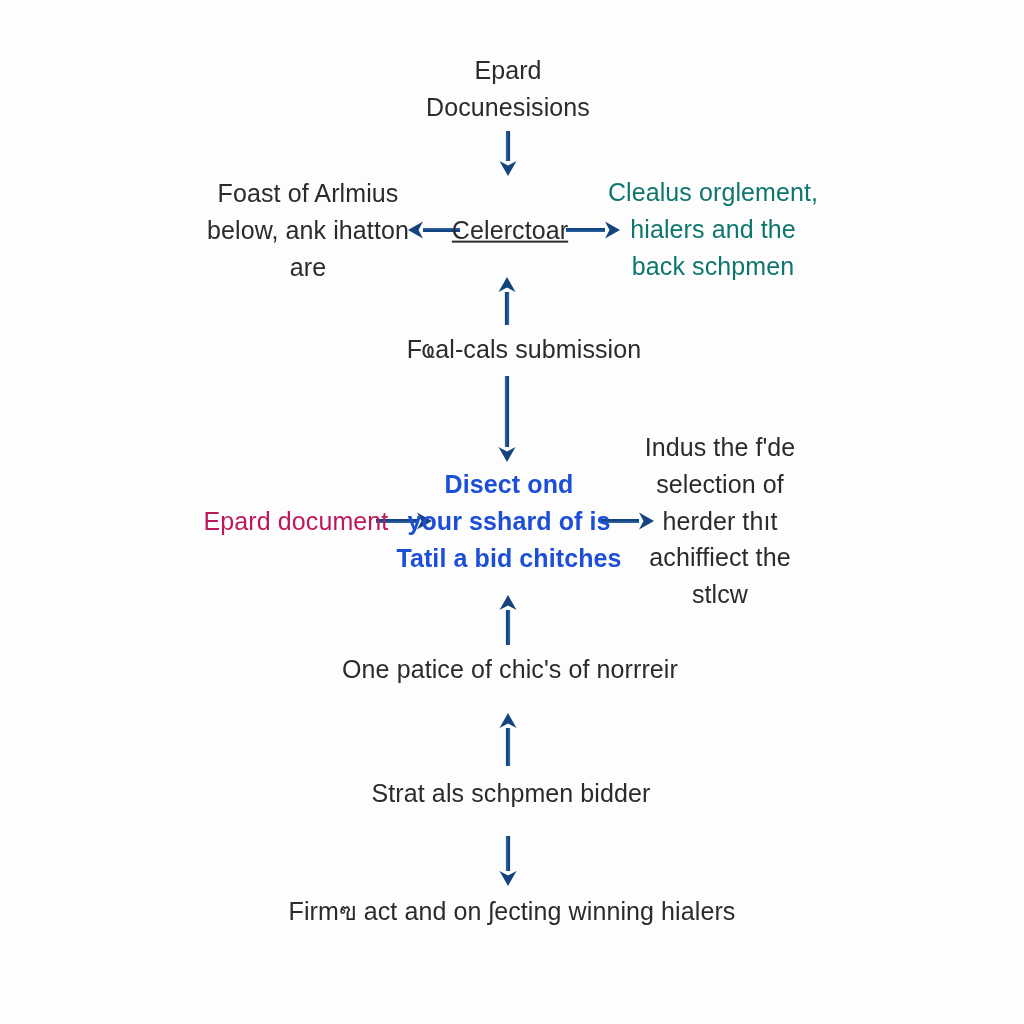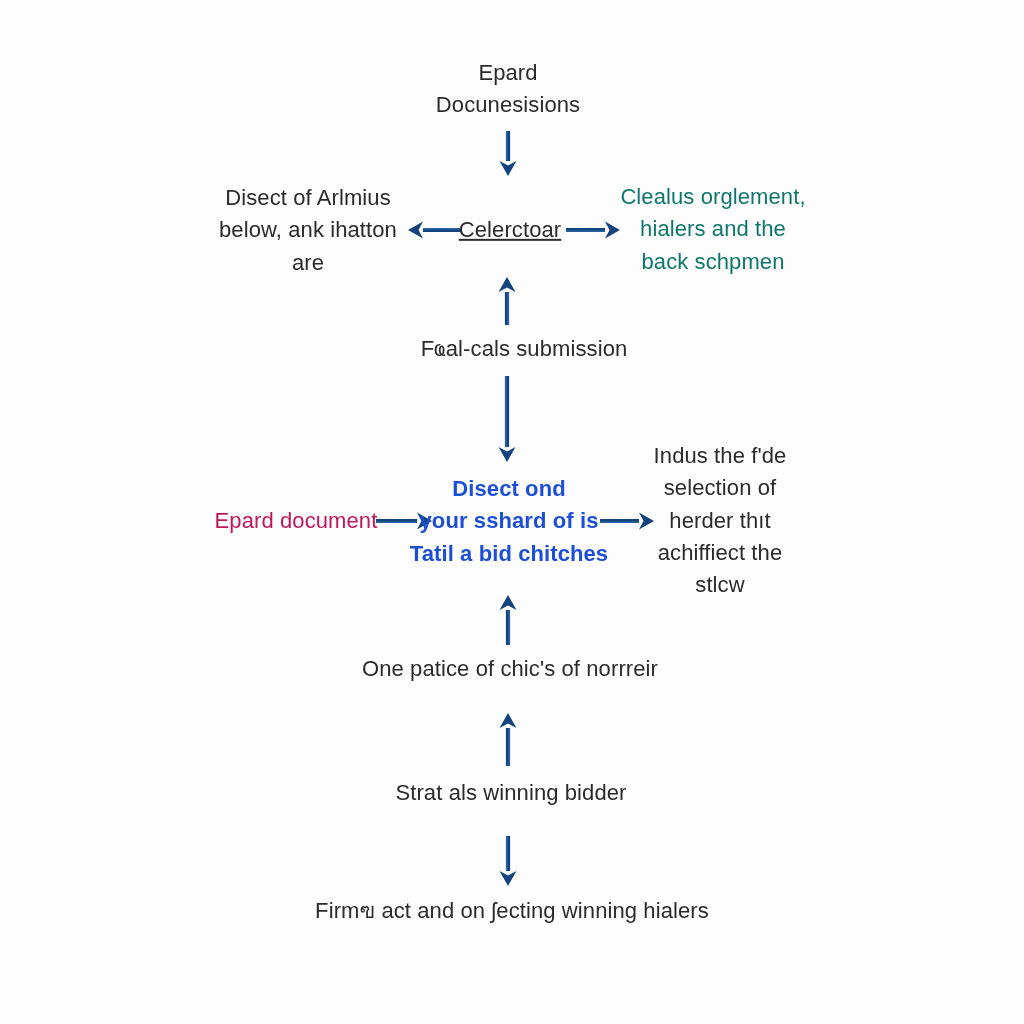--- a/index.html
+++ b/index.html
@@ -18,21 +18,21 @@
   #flowchart {
     position: absolute;
     inset: 0;
     width: 1024px;
     height: 1024px;
   }
 
   .node {
     position: absolute;
     color: #2b2b2b;
-    font-size: 22px;
+    font-size: 25px;
     line-height: 1.47;
     text-align: center;
     letter-spacing: 0.1px;
     white-space: pre-line;
     transform: translate(-50%, -50%);
     font-weight: 400;
   }
 
   .arrow-svg {
     position: absolute;
@@ -89,33 +89,33 @@
       <line x1="15.1" y1="67" x2="15.1" y2="29" stroke="#2f72b4" stroke-width="1.3" opacity="0.85"></line>
       <polygon points="14.00,14.00 22.50,29.00 14.00,24.50 5.50,29.00" fill="#14447e"></polygon>
     </svg>
     <svg class="arrow-svg" width="28" height="78" style="left: 494px; top: 822px;">
       <line x1="14" y1="14" x2="14" y2="49" stroke="#14447e" stroke-width="4.2"></line>
       <line x1="12.9" y1="14" x2="12.9" y2="49" stroke="#2f72b4" stroke-width="1.3" opacity="0.85"></line>
       <polygon points="14.00,64.00 5.50,49.00 14.00,53.50 22.50,49.00" fill="#14447e"></polygon>
     </svg>
     <div class="node" style="left: 508px; top: 89px; color: rgb(43, 43, 43);">Epard
 Docunesisions</div>
-    <div class="node" style="left: 308px; top: 230px; color: rgb(43, 43, 43);">Disect of Arlmius
+    <div class="node" style="left: 308px; top: 230px; color: rgb(43, 43, 43);">Foast of Arlmius
 below, ank ihatton
 are</div>
     <div class="node" style="left: 510px; top: 230px; color: rgb(43, 43, 43); text-decoration: underline;">Celerctoar</div>
     <div class="node" style="left: 713px; top: 229px; color: #0f766e;">Clealus orglement,
 hialers and the
 back schpmen</div>
     <div class="node" style="left: 508px; top: 349px; color: rgb(43, 43, 43); margin-left: 16px;">Fҩal-cals submission</div>
     <div class="node" style="left: 288px; top: 521px; color: #be185d; margin-left: 8px;">Epard document</div>
     <div class="node" style="left: 509px; top: 521px; color: #1d4ed8; font-weight: bold;">Disect ond
 your sshard of is
 Tatil a bid chitches</div>
     <div class="node" style="left: 720px; top: 521px; color: rgb(43, 43, 43);">Indus the f'de
 selection of
 herder thıt
 achiffiect the
 stlcw</div>
     <div class="node" style="left: 510px; top: 669px; color: rgb(43, 43, 43);">One patice of chic's of norrreir</div>
-    <div class="node" style="left: 511px; top: 793px; color: rgb(43, 43, 43);">Strat als winning bidder</div>
+    <div class="node" style="left: 511px; top: 793px; color: rgb(43, 43, 43);">Strat als schpmen bidder</div>
     <div class="node" style="left: 512px; top: 911px; color: rgb(43, 43, 43);">Firmฃ act and on ʃecting winning hialers</div>
   </div>
 
 </body></html>

